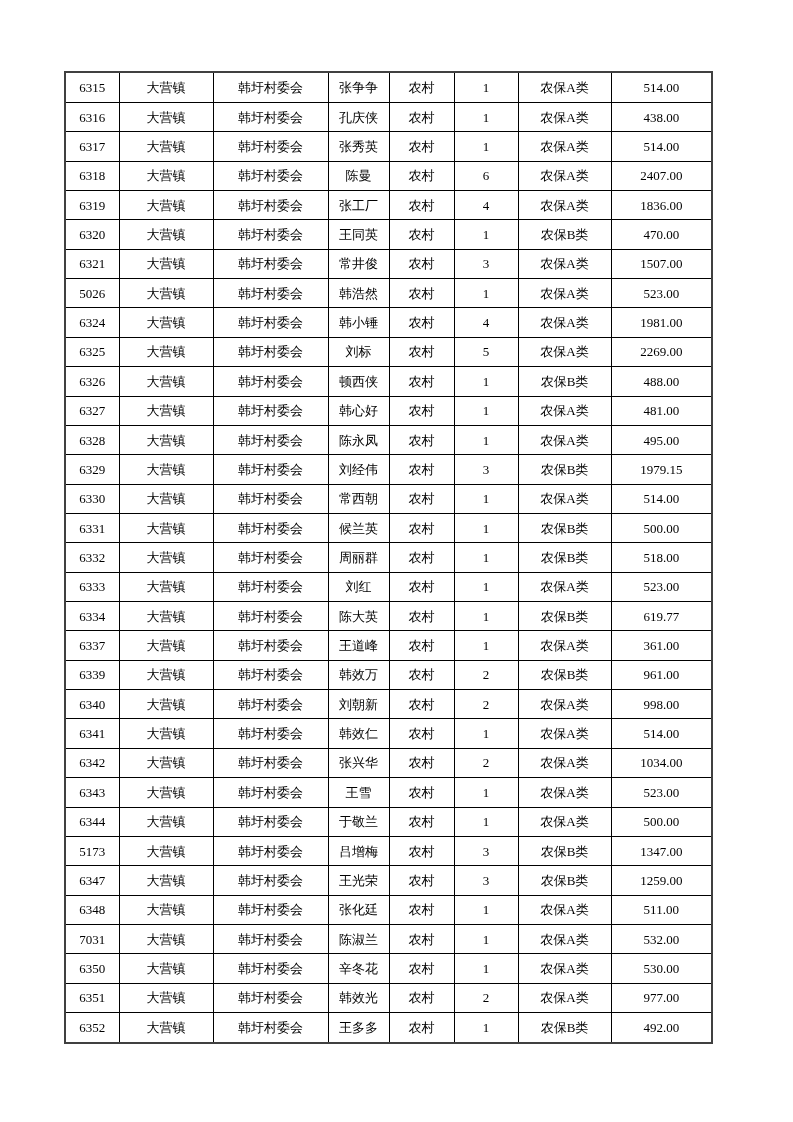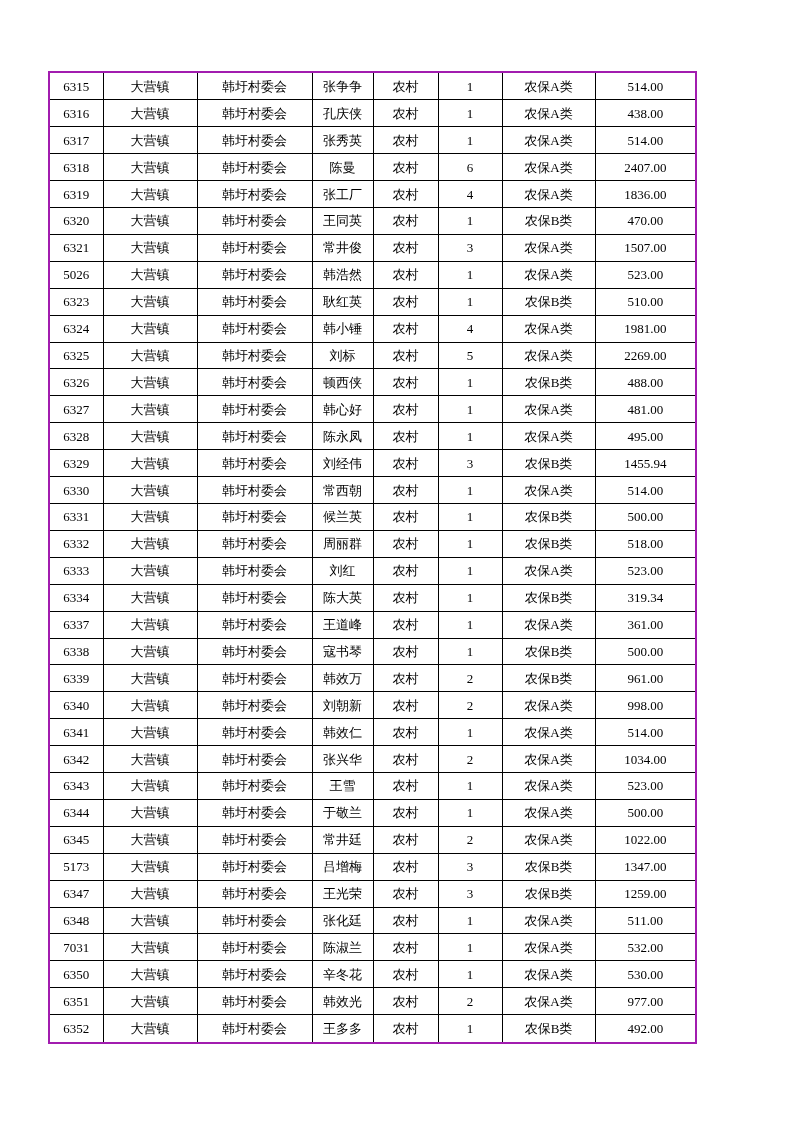--- a/index.html
+++ b/index.html
@@ -11,27 +11,27 @@
     position: relative;
     width: 793px;
     height: 1122px;
     background: #ffffff;
     overflow: hidden;
     font-family: "Liberation Serif", "DejaVu Serif", serif;
     color: #000000;
   }
   table.roster {
     position: absolute;
-    left: 48px;
+    left: 64px;
     top: 71px;
     width: 647px;
     height: 973px;
     border-collapse: collapse;
     table-layout: fixed;
-    border: 2px solid #a21caf;
+    border: 2px solid #404040;
   }
   table.roster td {
     border: 1px solid #000000;
     padding: 0 2px;
     text-align: center;
     vertical-align: middle;
     font-size: 13px;
     line-height: 1;
     white-space: nowrap;
     overflow: hidden;
@@ -135,30 +135,20 @@
           <td>5026</td>
           <td>大营镇</td>
           <td>韩圩村委会</td>
           <td>韩浩然</td>
           <td>农村</td>
           <td>1</td>
           <td>农保A类</td>
           <td>523.00</td>
         </tr>
         <tr>
-          <td>6323</td>
-          <td>大营镇</td>
-          <td>韩圩村委会</td>
-          <td>耿红英</td>
-          <td>农村</td>
-          <td>1</td>
-          <td>农保B类</td>
-          <td>510.00</td>
-        </tr>
-        <tr>
           <td>6324</td>
           <td>大营镇</td>
           <td>韩圩村委会</td>
           <td>韩小锤</td>
           <td>农村</td>
           <td>4</td>
           <td>农保A类</td>
           <td>1981.00</td>
         </tr>
         <tr>
@@ -202,21 +192,21 @@
           <td>495.00</td>
         </tr>
         <tr>
           <td>6329</td>
           <td>大营镇</td>
           <td>韩圩村委会</td>
           <td>刘经伟</td>
           <td>农村</td>
           <td>3</td>
           <td>农保B类</td>
-          <td>1455.94</td>
+          <td>1979.15</td>
         </tr>
         <tr>
           <td>6330</td>
           <td>大营镇</td>
           <td>韩圩村委会</td>
           <td>常西朝</td>
           <td>农村</td>
           <td>1</td>
           <td>农保A类</td>
           <td>514.00</td>
@@ -252,111 +242,91 @@
           <td>523.00</td>
         </tr>
         <tr>
           <td>6334</td>
           <td>大营镇</td>
           <td>韩圩村委会</td>
           <td>陈大英</td>
           <td>农村</td>
           <td>1</td>
           <td>农保B类</td>
-          <td>319.34</td>
+          <td>619.77</td>
         </tr>
         <tr>
           <td>6337</td>
           <td>大营镇</td>
           <td>韩圩村委会</td>
           <td>王道峰</td>
           <td>农村</td>
           <td>1</td>
           <td>农保A类</td>
           <td>361.00</td>
         </tr>
         <tr>
-          <td>6338</td>
-          <td>大营镇</td>
-          <td>韩圩村委会</td>
-          <td>寇书琴</td>
-          <td>农村</td>
-          <td>1</td>
-          <td>农保B类</td>
+          <td>6339</td>
+          <td>大营镇</td>
+          <td>韩圩村委会</td>
+          <td>韩效万</td>
+          <td>农村</td>
+          <td>2</td>
+          <td>农保B类</td>
+          <td>961.00</td>
+        </tr>
+        <tr>
+          <td>6340</td>
+          <td>大营镇</td>
+          <td>韩圩村委会</td>
+          <td>刘朝新</td>
+          <td>农村</td>
+          <td>2</td>
+          <td>农保A类</td>
+          <td>998.00</td>
+        </tr>
+        <tr>
+          <td>6341</td>
+          <td>大营镇</td>
+          <td>韩圩村委会</td>
+          <td>韩效仁</td>
+          <td>农村</td>
+          <td>1</td>
+          <td>农保A类</td>
+          <td>514.00</td>
+        </tr>
+        <tr>
+          <td>6342</td>
+          <td>大营镇</td>
+          <td>韩圩村委会</td>
+          <td>张兴华</td>
+          <td>农村</td>
+          <td>2</td>
+          <td>农保A类</td>
+          <td>1034.00</td>
+        </tr>
+        <tr>
+          <td>6343</td>
+          <td>大营镇</td>
+          <td>韩圩村委会</td>
+          <td>王雪</td>
+          <td>农村</td>
+          <td>1</td>
+          <td>农保A类</td>
+          <td>523.00</td>
+        </tr>
+        <tr>
+          <td>6344</td>
+          <td>大营镇</td>
+          <td>韩圩村委会</td>
+          <td>于敬兰</td>
+          <td>农村</td>
+          <td>1</td>
+          <td>农保A类</td>
           <td>500.00</td>
-        </tr>
-        <tr>
-          <td>6339</td>
-          <td>大营镇</td>
-          <td>韩圩村委会</td>
-          <td>韩效万</td>
-          <td>农村</td>
-          <td>2</td>
-          <td>农保B类</td>
-          <td>961.00</td>
-        </tr>
-        <tr>
-          <td>6340</td>
-          <td>大营镇</td>
-          <td>韩圩村委会</td>
-          <td>刘朝新</td>
-          <td>农村</td>
-          <td>2</td>
-          <td>农保A类</td>
-          <td>998.00</td>
-        </tr>
-        <tr>
-          <td>6341</td>
-          <td>大营镇</td>
-          <td>韩圩村委会</td>
-          <td>韩效仁</td>
-          <td>农村</td>
-          <td>1</td>
-          <td>农保A类</td>
-          <td>514.00</td>
-        </tr>
-        <tr>
-          <td>6342</td>
-          <td>大营镇</td>
-          <td>韩圩村委会</td>
-          <td>张兴华</td>
-          <td>农村</td>
-          <td>2</td>
-          <td>农保A类</td>
-          <td>1034.00</td>
-        </tr>
-        <tr>
-          <td>6343</td>
-          <td>大营镇</td>
-          <td>韩圩村委会</td>
-          <td>王雪</td>
-          <td>农村</td>
-          <td>1</td>
-          <td>农保A类</td>
-          <td>523.00</td>
-        </tr>
-        <tr>
-          <td>6344</td>
-          <td>大营镇</td>
-          <td>韩圩村委会</td>
-          <td>于敬兰</td>
-          <td>农村</td>
-          <td>1</td>
-          <td>农保A类</td>
-          <td>500.00</td>
-        </tr>
-        <tr>
-          <td>6345</td>
-          <td>大营镇</td>
-          <td>韩圩村委会</td>
-          <td>常井廷</td>
-          <td>农村</td>
-          <td>2</td>
-          <td>农保A类</td>
-          <td>1022.00</td>
         </tr>
         <tr>
           <td>5173</td>
           <td>大营镇</td>
           <td>韩圩村委会</td>
           <td>吕增梅</td>
           <td>农村</td>
           <td>3</td>
           <td>农保B类</td>
           <td>1347.00</td>

